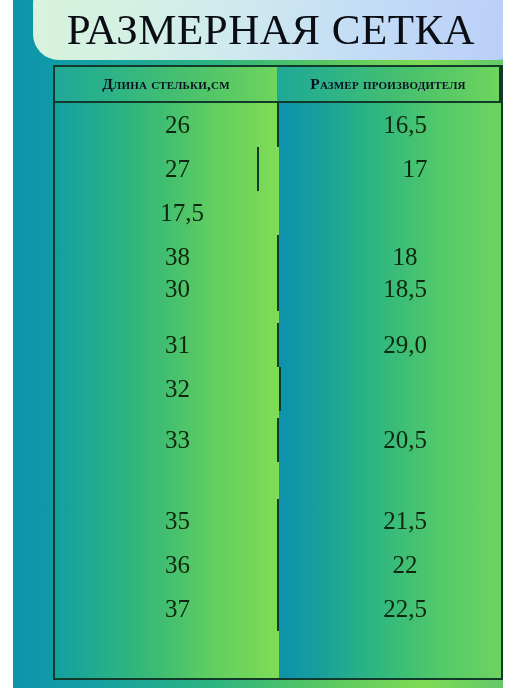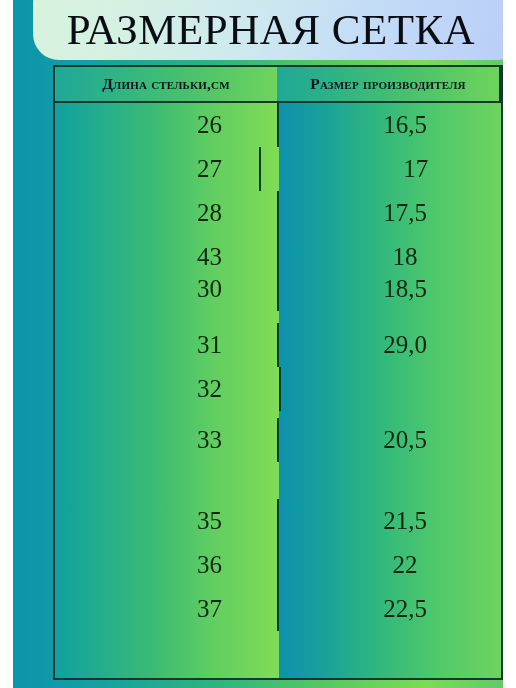--- a/index.html
+++ b/index.html
@@ -130,21 +130,21 @@
     display: flex;
   }
 
   .dcell {
     box-sizing: border-box;
     height: 100%;
     display: flex;
     align-items: center;
     overflow: hidden;
   }
-  .dcol-a { width: 226px; border-right: 2px solid #123a2b; justify-content: flex-start; padding-left: 32px; }
+  .dcol-a { width: 226px; border-right: 2px solid #123a2b; justify-content: flex-start; }
   .dcol-b { width: 224px; justify-content: center; }
 
   .val {
     font-family: "Liberation Serif", "DejaVu Serif", serif;
     font-weight: 400;
     font-size: 25px;
     color: #10270f;
     white-space: nowrap;
   }
   .dcol-a .val { margin-left: 110px; }
@@ -204,30 +204,27 @@
           </div>
           <div class="drow" style="top: 44px; gap: 40px;">
             <div class="dcell dcol-a">
               <span class="val">27</span>
             </div>
             <div class="dcell dcol-b">
               <span class="val">17</span>
             </div>
           </div>
           <div class="drow" style="top: 88px;">
-            <div class="dcell dcol-a">
-              <span class="val">28</span>
-            </div>
             <div class="dcell dcol-b">
               <span class="val">17,5</span>
             </div>
           </div>
           <div class="drow" style="top: 132px;">
             <div class="dcell dcol-a">
-              <span class="val">43</span>
+              <span class="val">38</span>
             </div>
             <div class="dcell dcol-b">
               <span class="val">18</span>
             </div>
           </div>
           <div class="drow" style="top: 164px; align-items: center;">
             <div class="dcell dcol-a">
               <span class="val">30</span>
             </div>
             <div class="dcell dcol-b">

